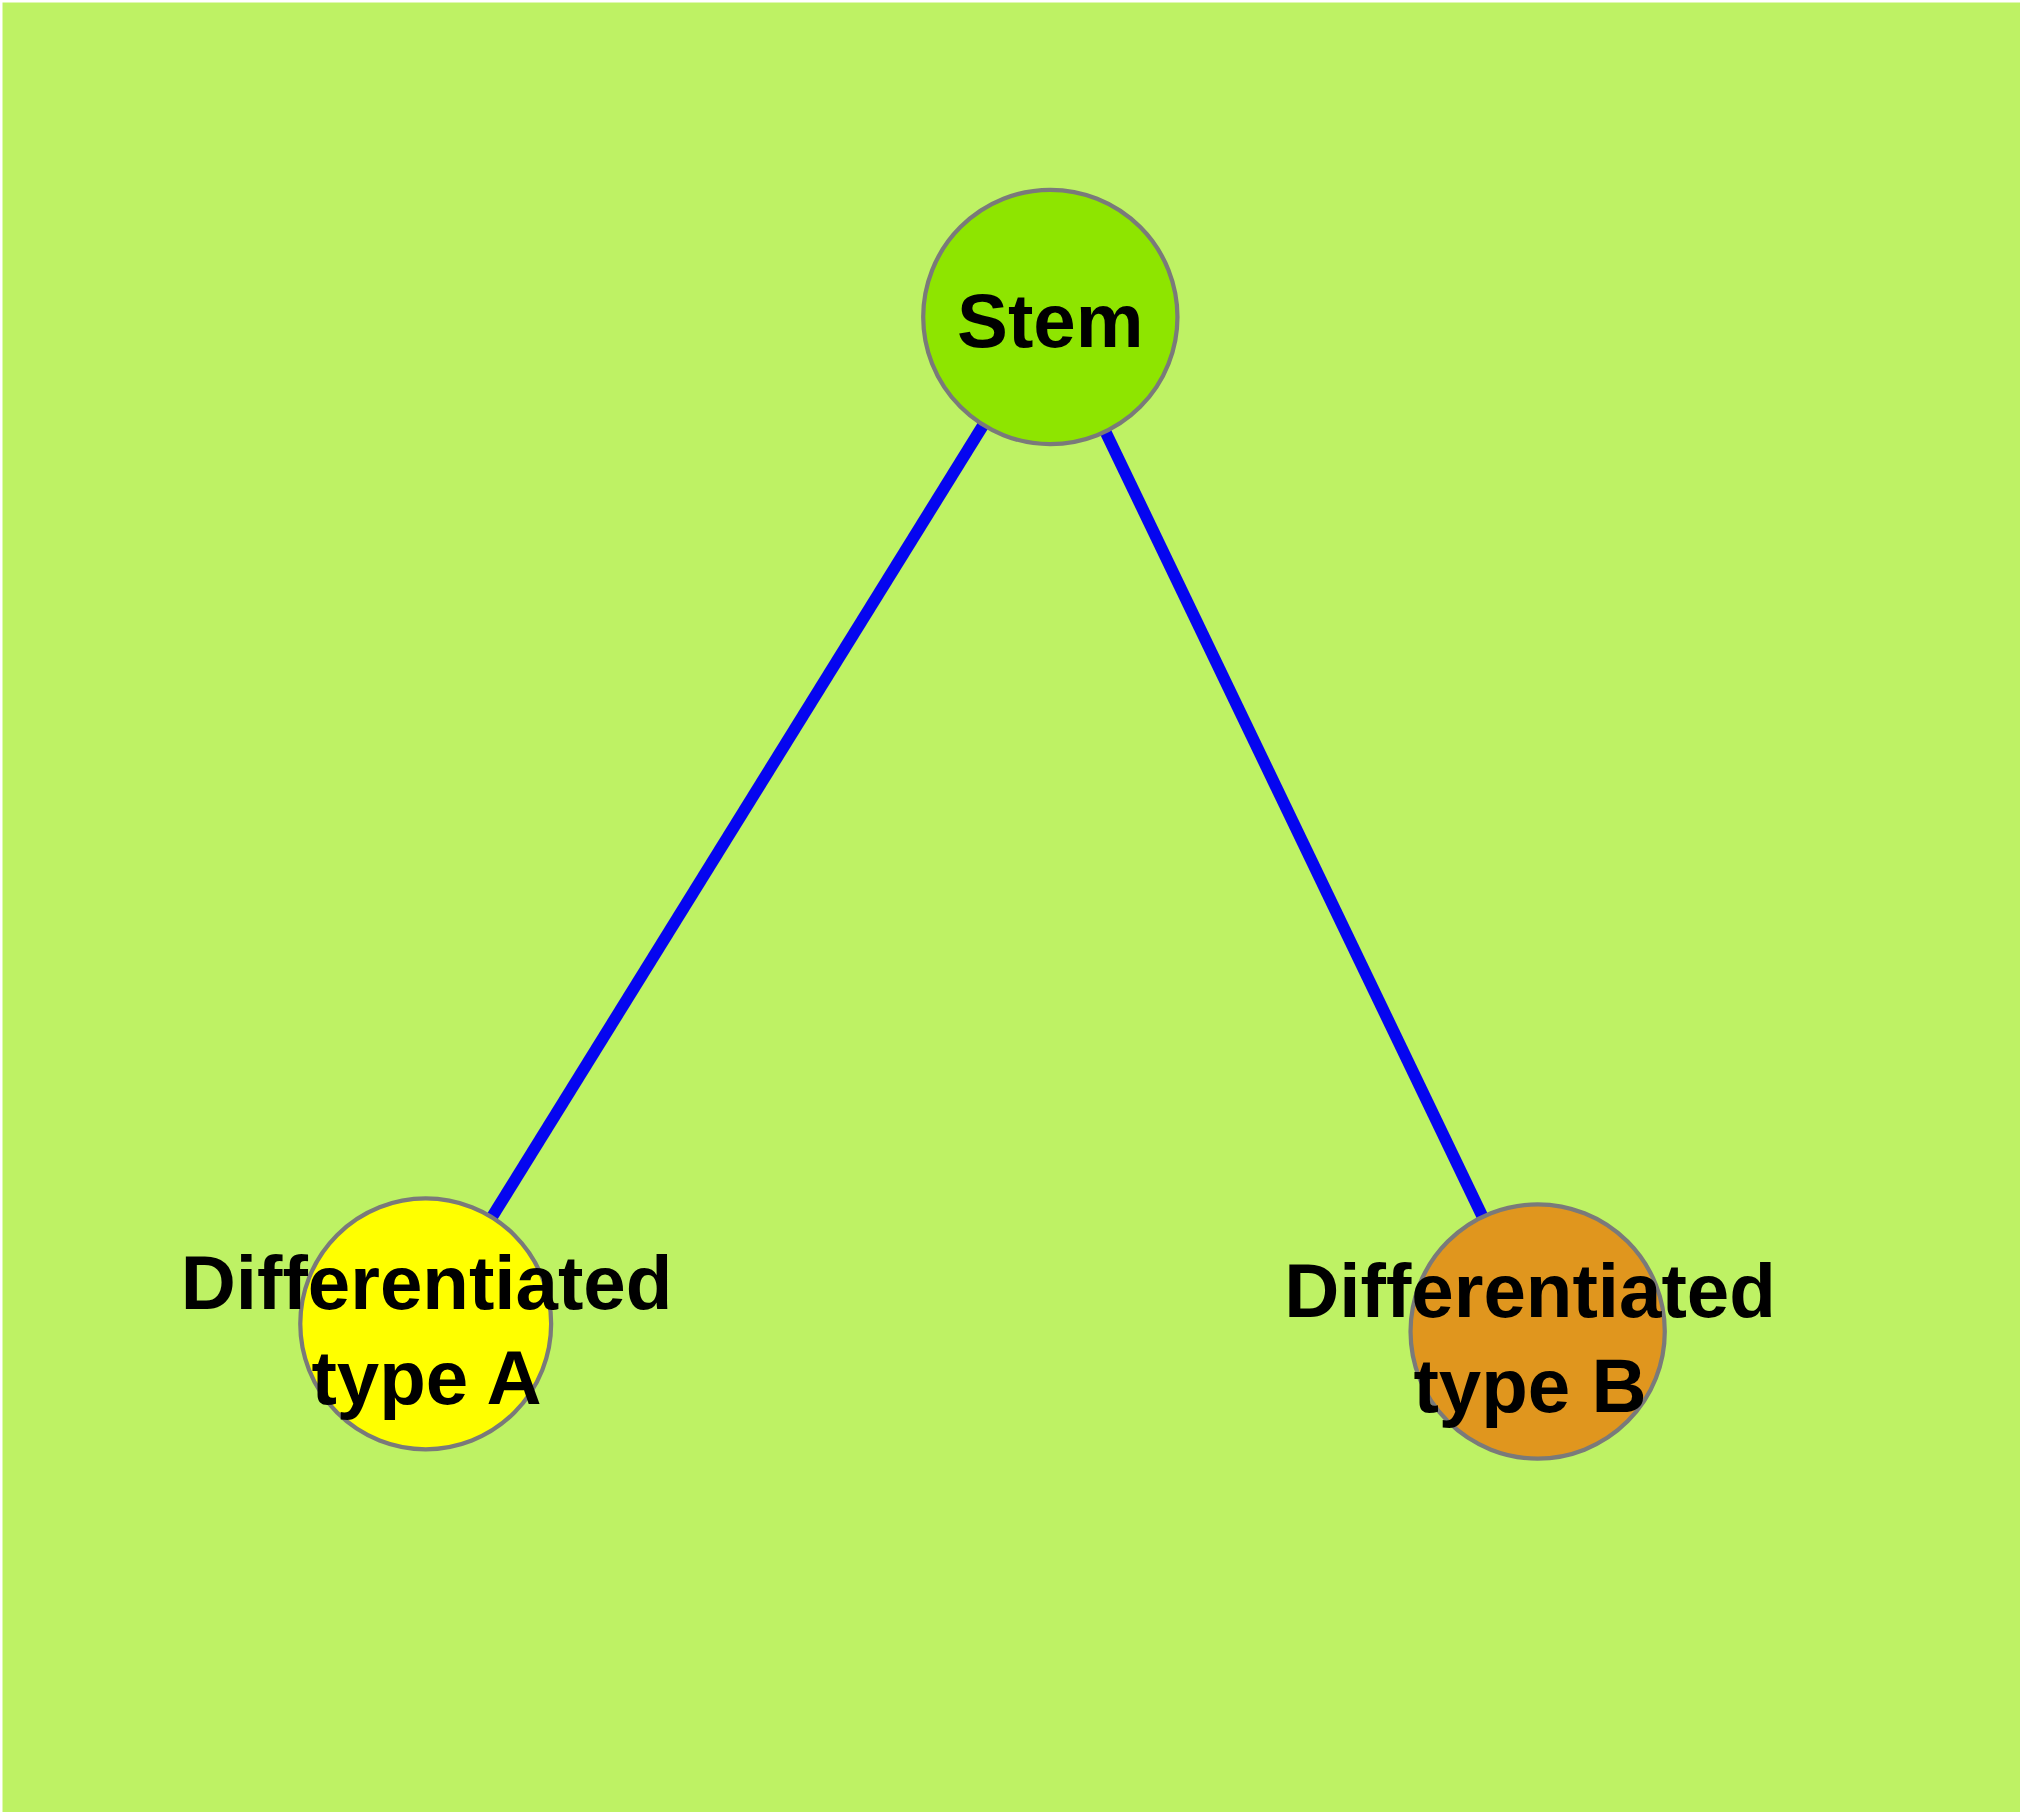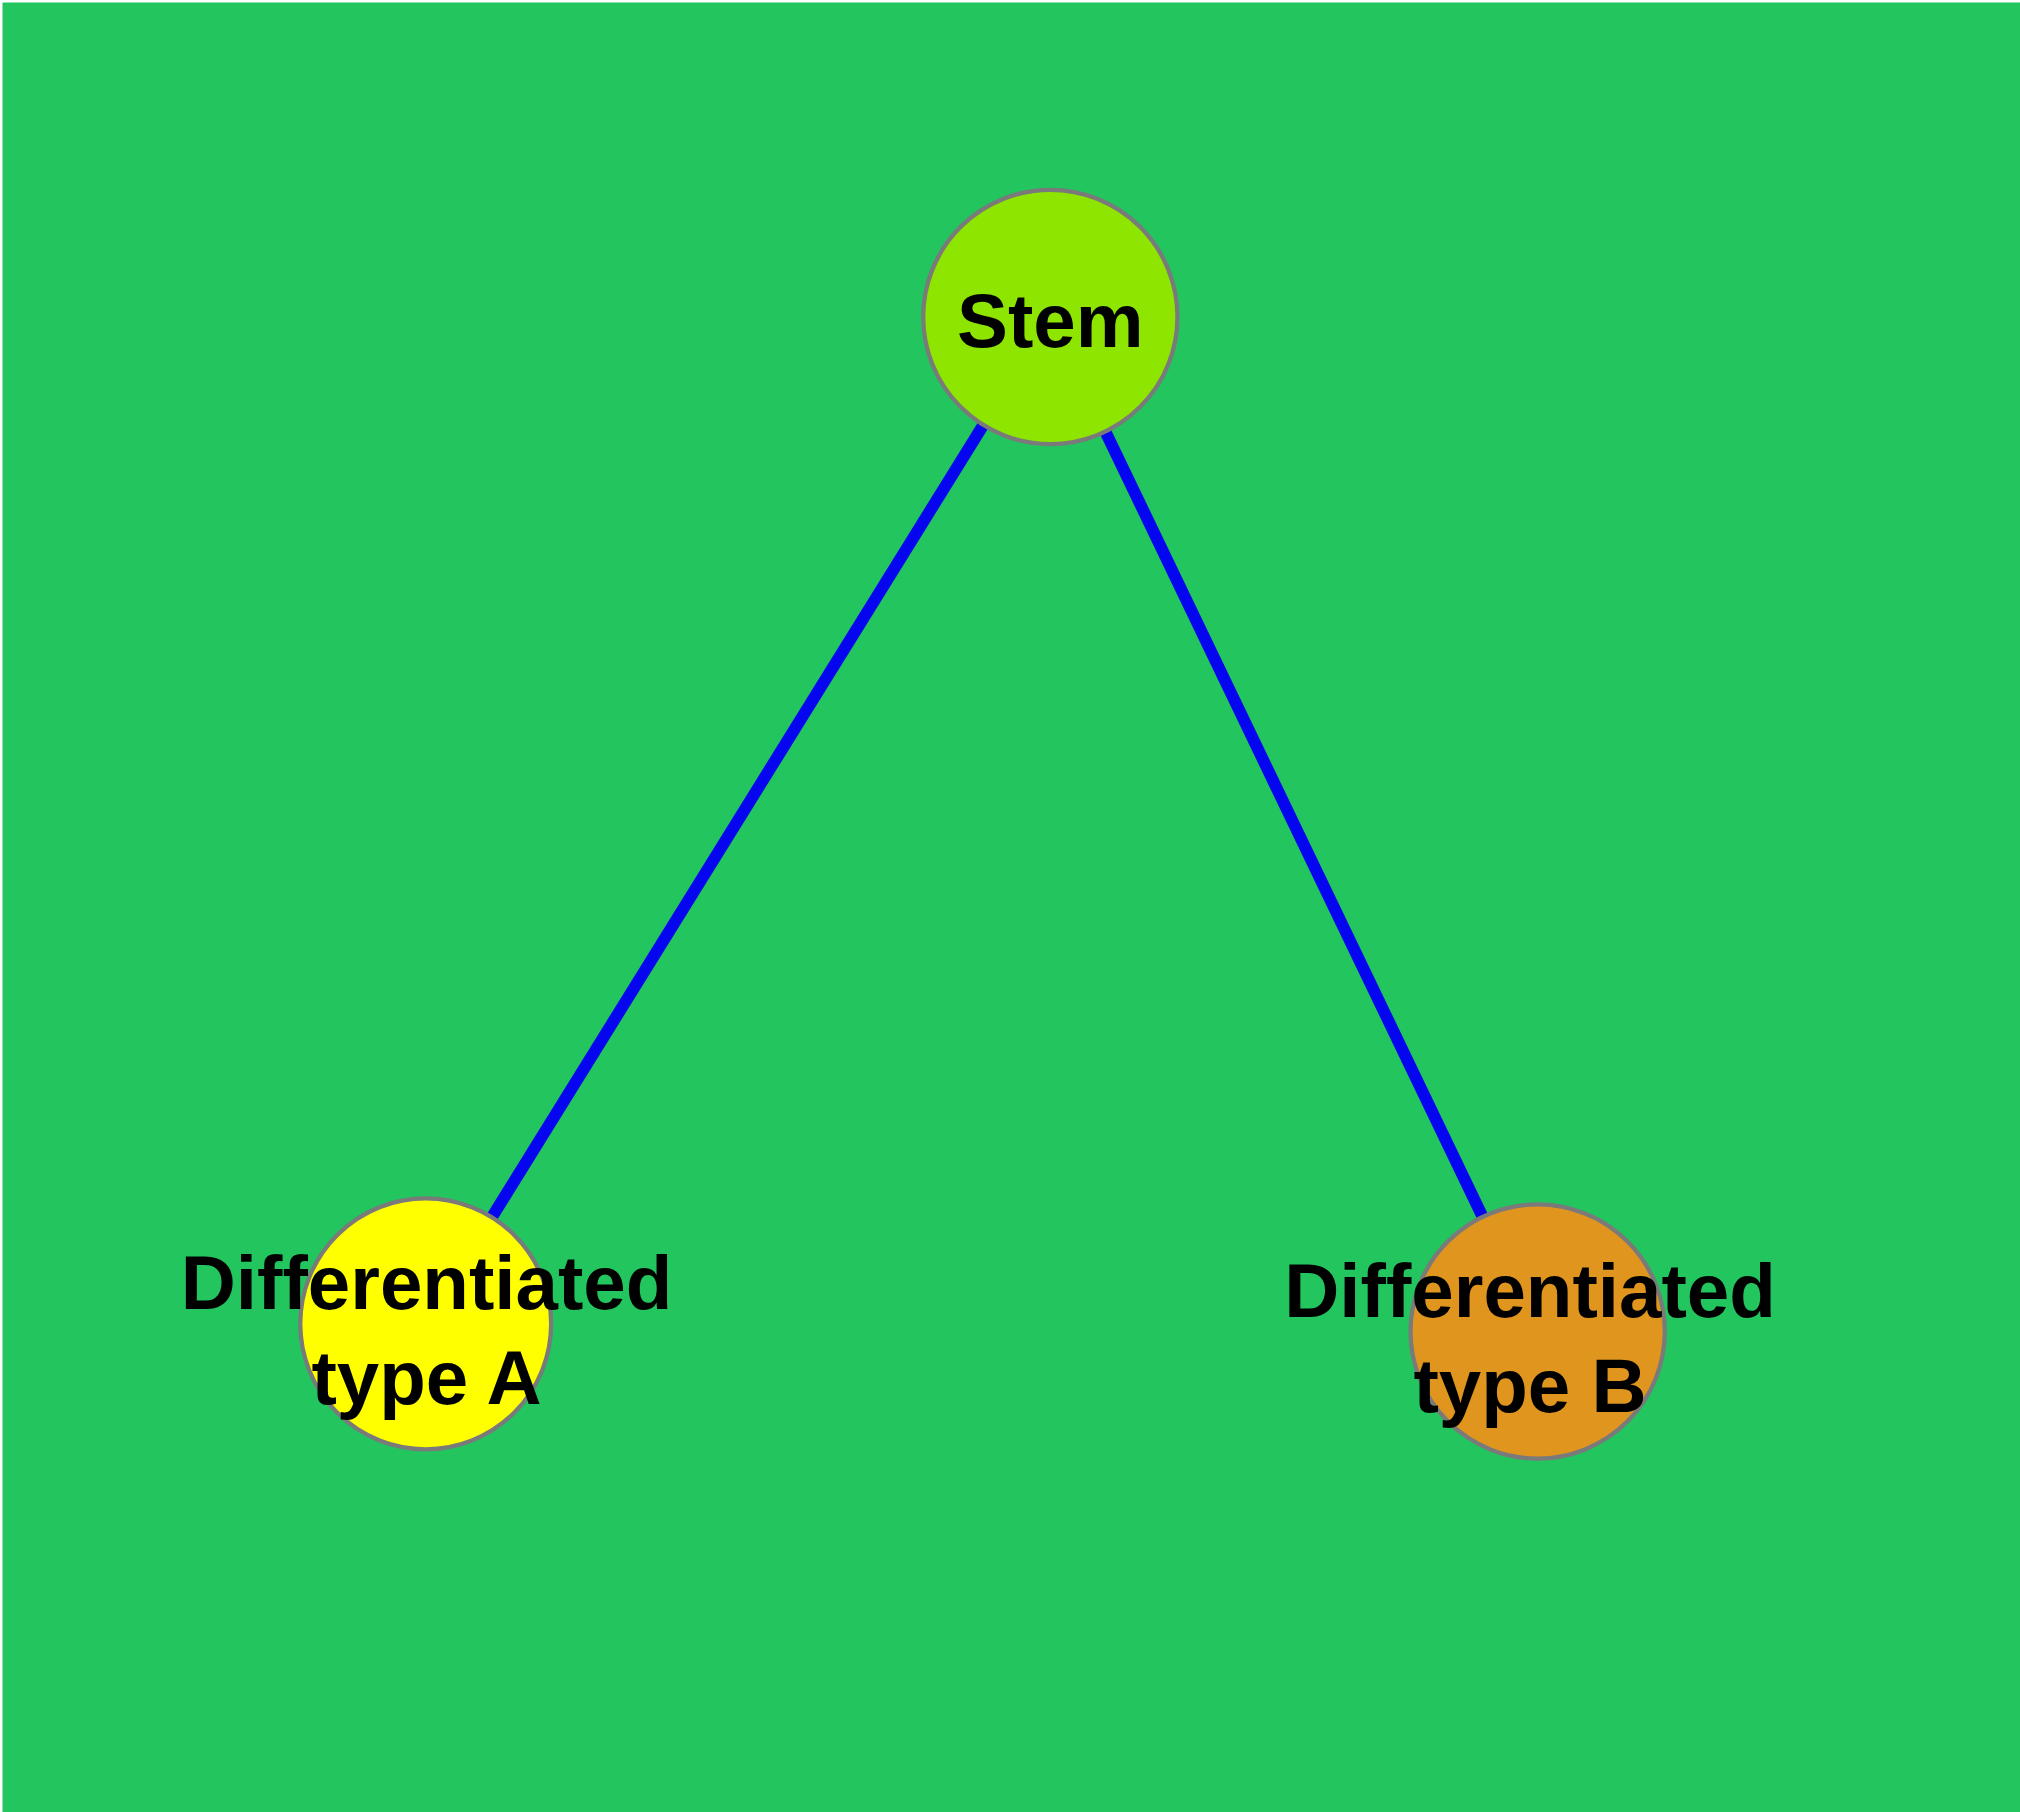--- a/index.html
+++ b/index.html
@@ -4,21 +4,21 @@
 <style>
   html, body {
     margin: 0;
     padding: 0;
     background: #9a9ab0;
   }
   .canvas {
     position: relative;
     width: 2021px;
     height: 1812px;
-    background: #22c55e;
+    background: #bef264;
     
     box-shadow: inset 0 2.5px 0 #ffffff, inset 2.5px 0 0 #ffffff;
     overflow: hidden;
     font-family: "Liberation Sans", sans-serif;
   }
   .canvas svg {
     position: absolute;
     inset: 0;
     width: 100%;
     height: 100%;

